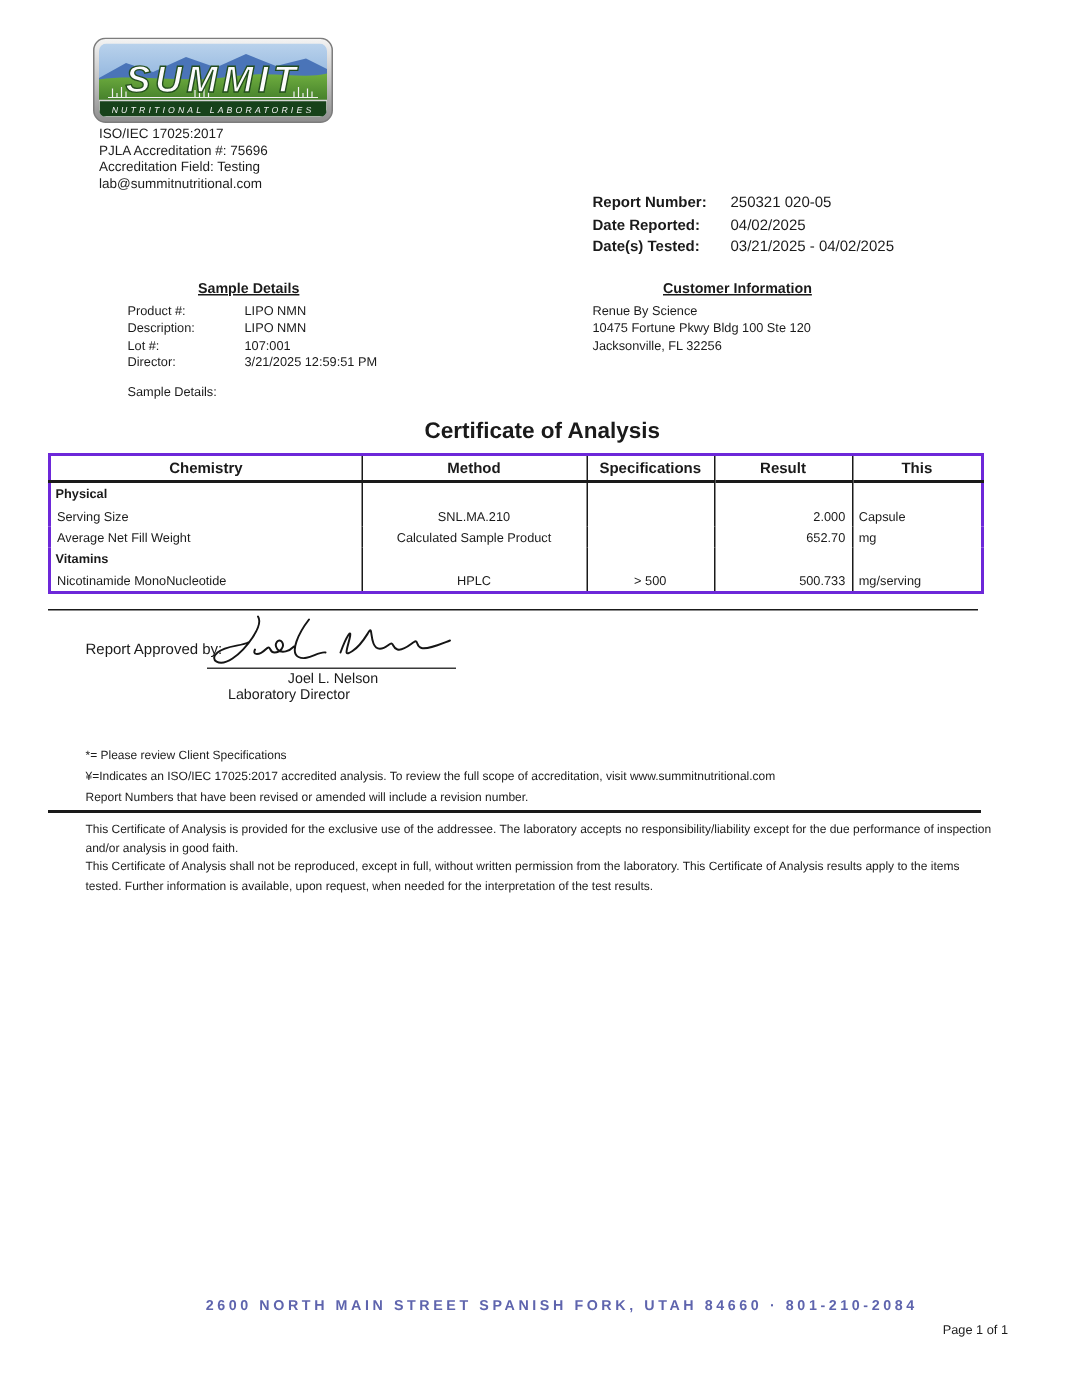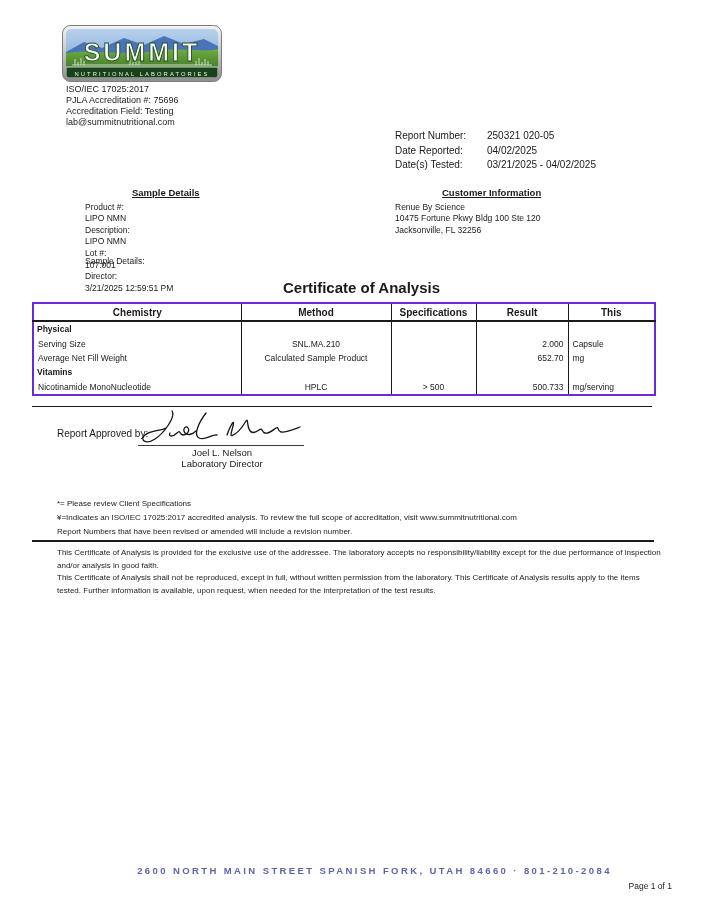--- a/index.html
+++ b/index.html
@@ -2,35 +2,35 @@
 <html><head>
 <meta charset="utf-8">
 <style>
   html,body { margin:0; padding:0; background:#ffffff; }
   .page {
     position:relative; width:713px; height:923px; background:#ffffff;
     font-family:"Liberation Sans", sans-serif; color:#1a1a1a; overflow:hidden;
   }
 
   
-  .logo { position:absolute; left:62px; top:25px; width:160px; height:72px; }
+  .logo { position:absolute; left:62px; top:25px; width:160px; height:72px;font-style:italic; }
 
   
   .accreditation { position:absolute; left:66px; top:84px; font-size:9px; line-height:11px; color:#1c1c1c; }
 
   
   .report-info { position:absolute; left:395px; top:129px; font-size:10px; line-height:14.5px; }
   .report-info .row { display:flex; }
-  .report-info .lbl { width:92px; font-weight:normal; }
+  .report-info .lbl { width:92px; font-weight:bold; }
   .report-info .val { }
 
   
   .section-heading { font-size:9.5px; font-weight:bold; text-decoration:underline; margin-bottom:3px;margin-left:47px; }
   .sample-details { position:absolute; left:85px; top:187px; font-size:8.5px; line-height:11.6px; }
-  .sample-details .row { display:flex;flex-direction:column; }
+  .sample-details .row { display:flex; }
   .sample-details .lbl { width:78px; }
   .customer-info { position:absolute; left:395px; top:187px; font-size:8.5px; line-height:11.6px; }
   .sample-details-extra { position:absolute; left:85px; top:256px; font-size:8.5px; }
 
   
   .coa-title { position:absolute; left:0; right:0; top:279px; text-align:center; padding-left:10px;
                font-size:15px; font-weight:bold; }
   table.coa { position:absolute; left:32px; top:302px; width:622px; border-collapse:collapse;
               table-layout:fixed; border:2px solid #6d28d9; }
   table.coa th { border:1px solid #1a1a1a; border-bottom:2px solid #1a1a1a;
@@ -46,21 +46,21 @@
 
   
   .rule-1 { position:absolute; left:32px; top:406px; width:620px; border-top:1.6px solid #1a1a1a; }
   .rule-2 { position:absolute; left:32px; top:540px; width:622px; border-top:2.2px solid #1a1a1a; }
 
   
   .approval-label { position:absolute; left:57px; top:428px; font-size:10px; }
   .signature { position:absolute; left:134px; top:407px; }
   .signature-line { position:absolute; left:138px; top:445px; width:166px; border-top:1.1px solid #3a3a3a; }
   .signer-name  { position:absolute; left:152px; top:447px; width:140px; text-align:center; font-size:9.5px; }
-  .signer-title { position:absolute; left:152px; top:458px; width:140px; text-align:center; font-size:9.5px; }
+  .signer-title { position:absolute; left:152px; top:458px; width:140px; text-align:left; font-size:9.5px; }
 
   
   .footnotes { position:absolute; left:57px; top:497px; width:606px; font-size:8px; line-height:14px; color:#1c1c1c; }
   .disclaimer { position:absolute; left:57px; top:547px; width:608px; font-size:8px; line-height:12.6px; color:#1c1c1c; }
   .disclaimer p { margin:0; }
 
   
   .footer-address { position:absolute; left:0; right:0; top:865px; text-align:center;
                     font-size:9.5px; font-weight:bold; letter-spacing:2.4px;padding-left:36px; }
   .page-indicator { position:absolute; right:41px; top:881px; font-size:8.5px; color:#1c1c1c; }

